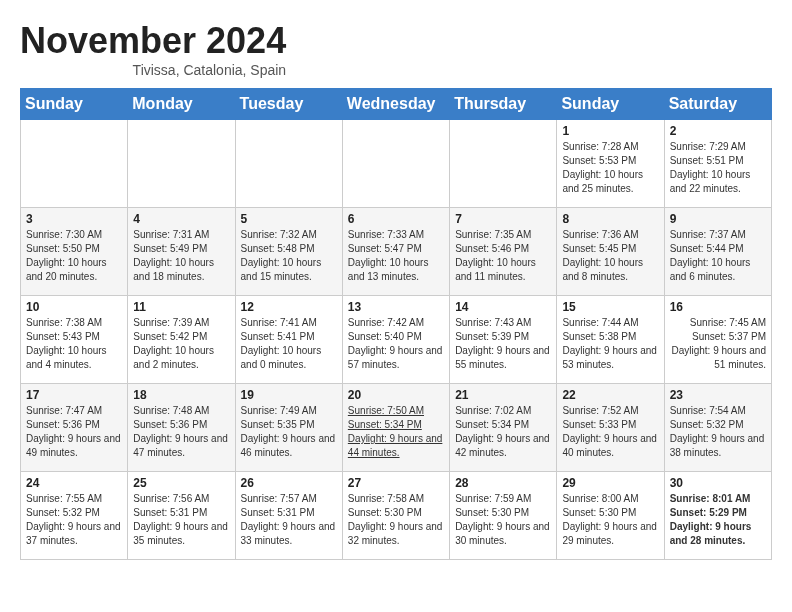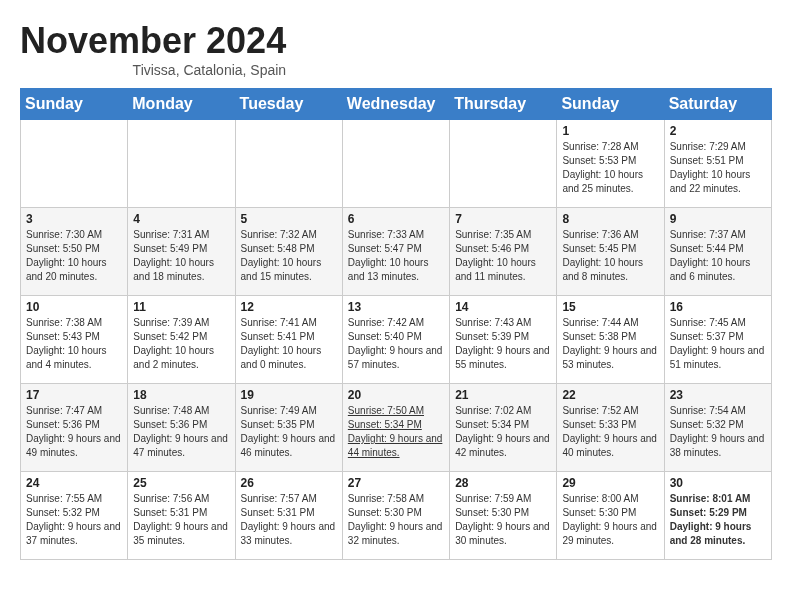--- a/index.html
+++ b/index.html
@@ -206,21 +206,21 @@
 Daylight: 9 hours and 55 minutes.</div>
         </td>
         <td style="background: rgb(255, 255, 255);">
           <div class="day-num">15</div>
           <div class="day-info" style="white-space: pre-line;">Sunrise: 7:44 AM
 Sunset: 5:38 PM
 Daylight: 9 hours and 53 minutes.</div>
         </td>
         <td style="background: rgb(255, 255, 255);">
           <div class="day-num">16</div>
-          <div class="day-info" style="white-space: pre-line;">Sunrise: 7:45 AM
+          <div class="day-info" style="white-space: pre-line; text-align: right;">Sunrise: 7:45 AM
 Sunset: 5:37 PM
 Daylight: 9 hours and 51 minutes.</div>
         </td>
       </tr>
       <tr>
         <td style="background: rgb(245, 245, 245); margin-top: 8px;">
           <div class="day-num">17</div>
           <div class="day-info" style="white-space: pre-line;">Sunrise: 7:47 AM
 Sunset: 5:36 PM
 Daylight: 9 hours and 49 minutes.</div>

